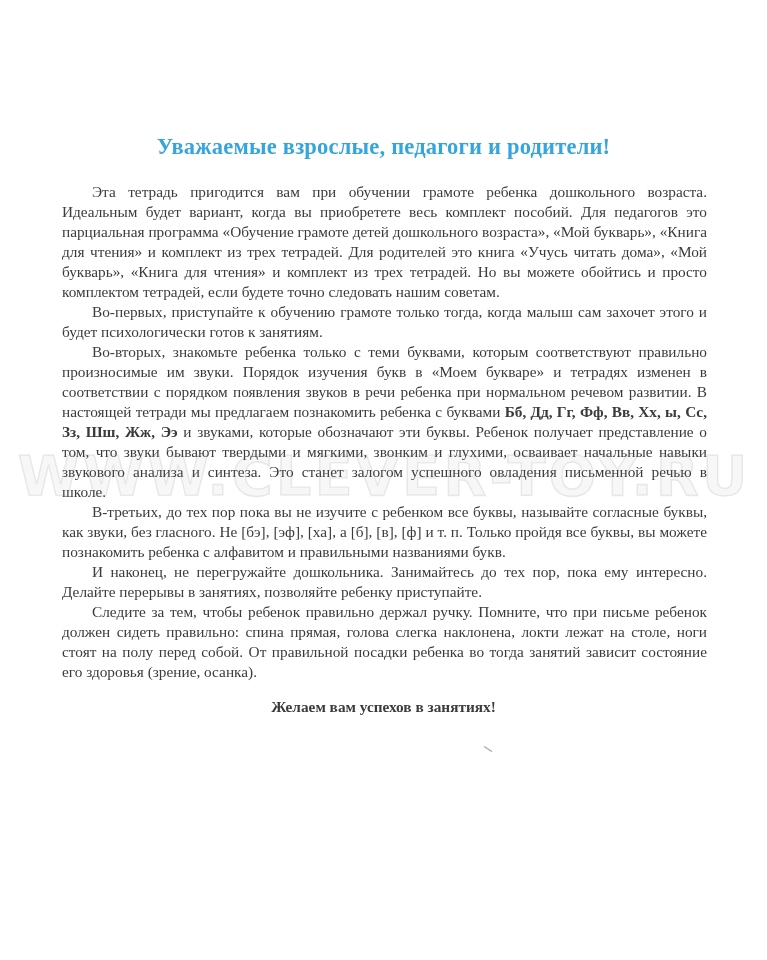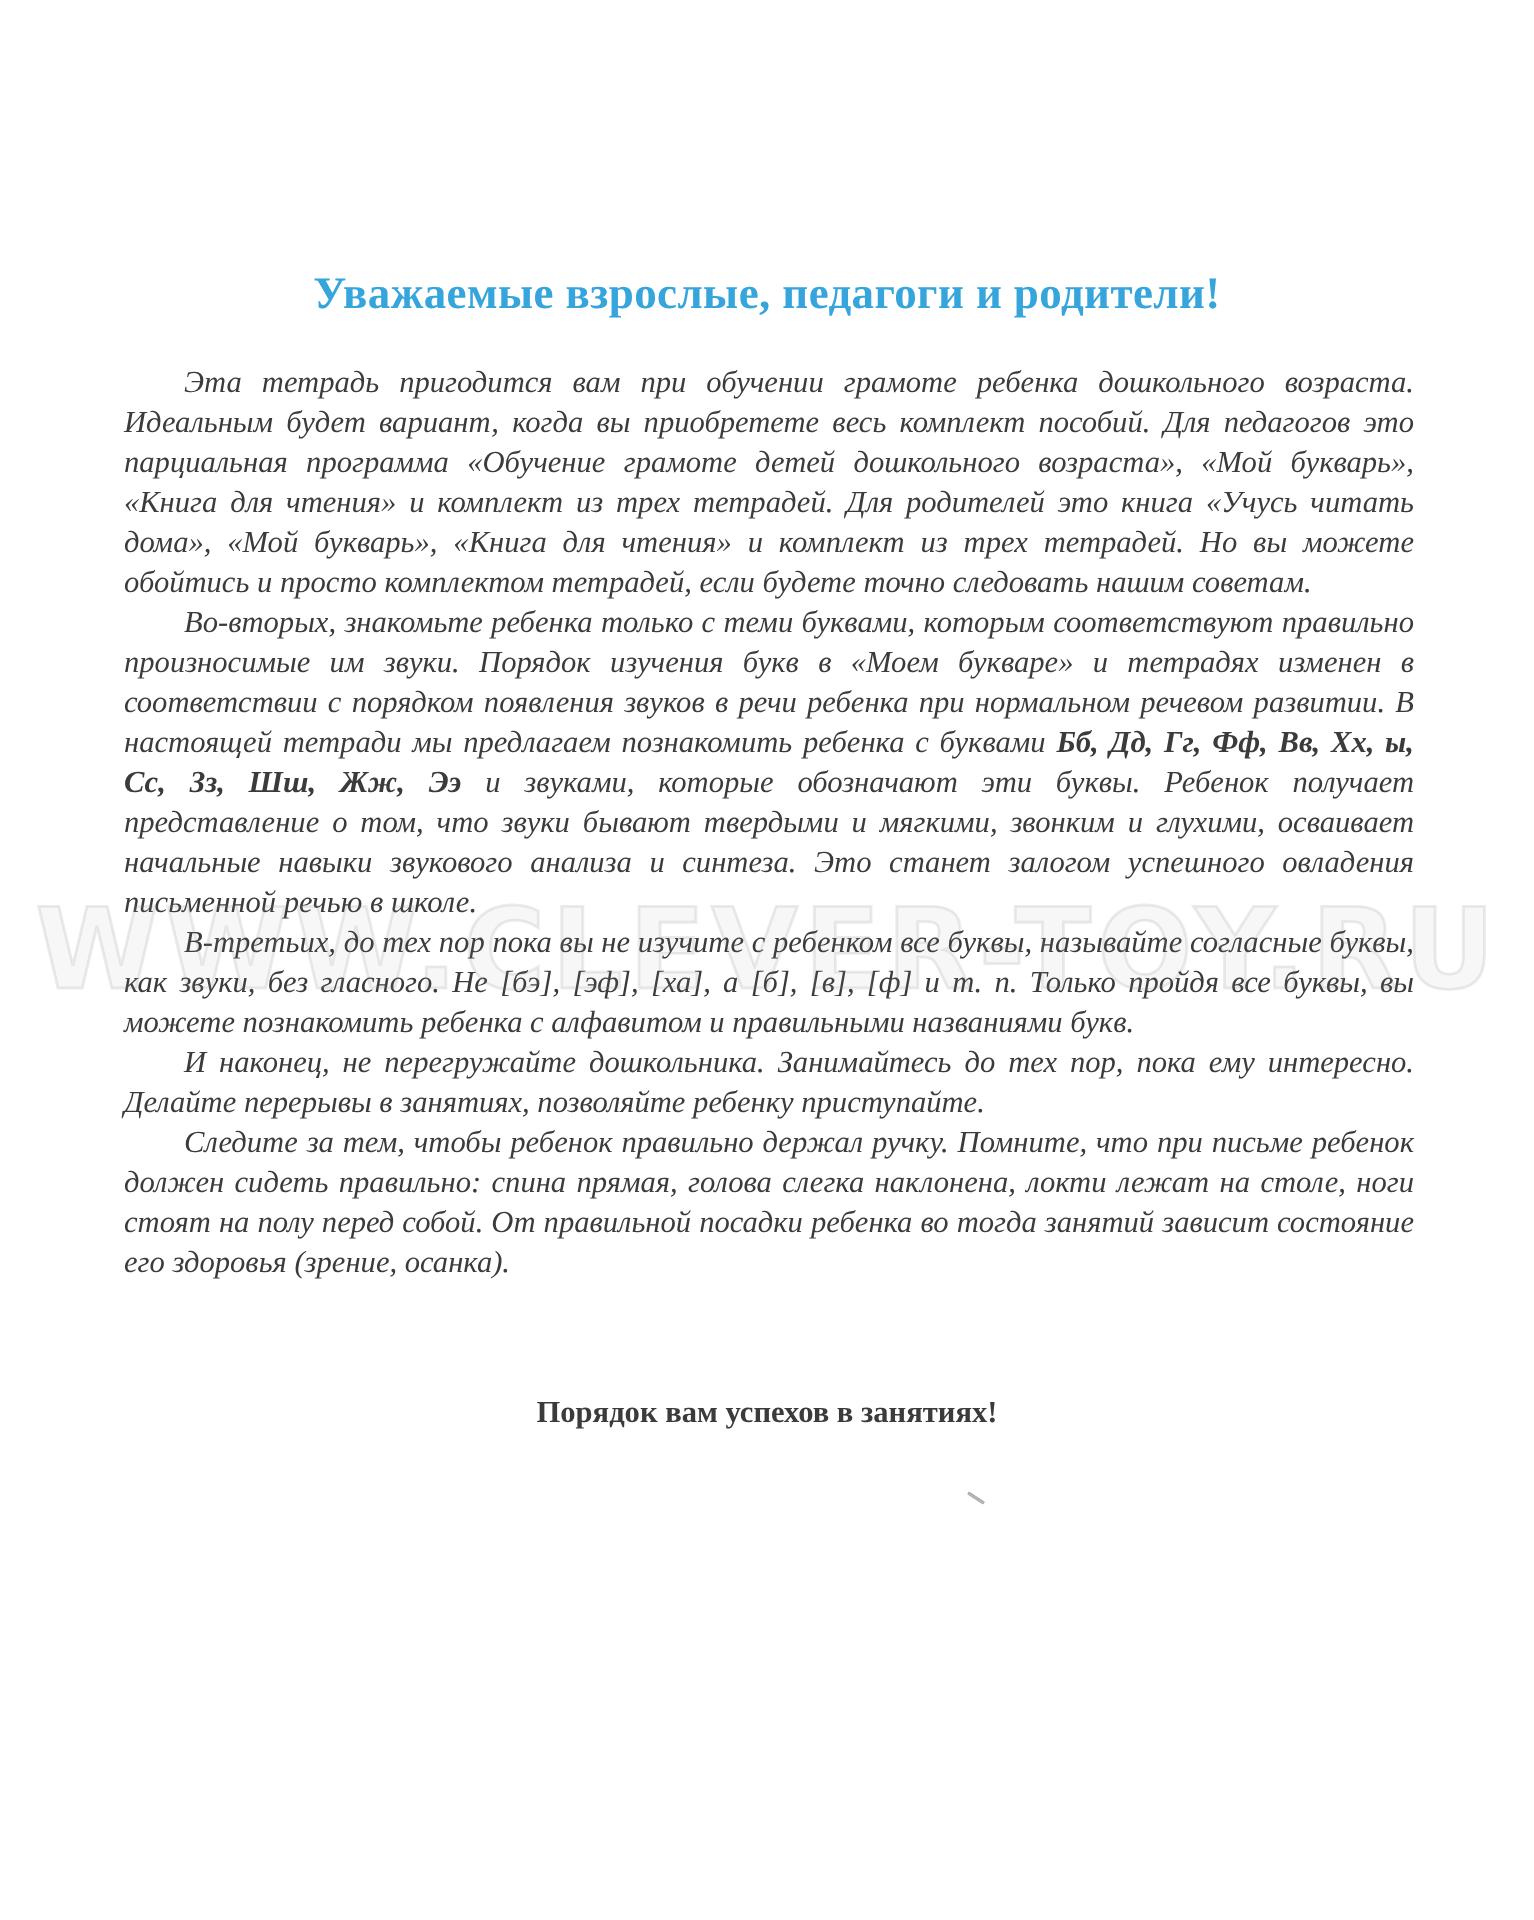--- a/index.html
+++ b/index.html
@@ -87,25 +87,26 @@
 </style>
 </head>
 <body>
 
 <div class="page">
 
   <h1 class="title" style="color: rgb(53, 165, 220);">Уважаемые взрослые, педагоги и родители!</h1>
 
   <div class="watermark">WWW.CLEVER-TOY.RU</div>
 
-  <div class="content" style="color: rgb(59, 59, 59); font-style: italic;">
+  <div class="content" style="color: rgb(59, 59, 59);">
       <p><span>Эта тетрадь пригодится вам при обучении грамоте ребенка дошкольного возраста. Идеальным будет вариант, когда вы приобретете весь комплект пособий. Для педагогов это парциальная программа «Обучение грамоте детей дошкольного возраста», «Мой букварь», «Книга для чтения» и комплект из трех тетрадей. Для родителей это книга «Учусь читать дома», «Мой букварь», «Книга для чтения» и комплект из трех тетрадей. Но вы можете обойтись и просто комплектом тетрадей, если будете точно следовать нашим советам.</span></p>
+      <p><span>Во-первых, приступайте к обучению грамоте только тогда, когда малыш сам захочет этого и будет психологически готов к занятиям.</span></p>
       <p><span>Во-вторых, знакомьте ребенка только с теми буквами, которым соответствуют правильно произносимые им звуки. Порядок изучения букв в «Моем букваре» и тетрадях изменен в соответствии с порядком появления звуков в речи ребенка при нормальном речевом развитии. В настоящей тетради мы предлагаем познакомить ребенка с буквами </span><b>Бб, Дд, Гг, Фф, Вв, Хх, ы, Сс, Зз, Шш, Жж, Ээ</b><span> и звуками, которые обозначают эти буквы. Ребенок получает представление о том, что звуки бывают твердыми и мягкими, звонким и глухими, осваивает начальные навыки звукового анализа и синтеза. Это станет залогом успешного овладения письменной речью в школе.</span></p>
       <p><span>В-третьих, до тех пор пока вы не изучите с ребенком все буквы, называйте согласные буквы, как звуки, без гласного. Не [бэ], [эф], [ха], а [б], [в], [ф] и т. п. Только пройдя все буквы, вы можете познакомить ребенка с алфавитом и правильными названиями букв.</span></p>
       <p><span>И наконец, не перегружайте дошкольника. Занимайтесь до тех пор, пока ему интересно. Делайте перерывы в занятиях, позволяйте ребенку приступайте.</span></p>
       <p><span>Следите за тем, чтобы ребенок правильно держал ручку. Помните, что при письме ребенок должен сидеть правильно: спина прямая, голова слегка наклонена, локти лежат на столе, ноги стоят на полу перед собой. От правильной посадки ребенка во тогда занятий зависит состояние его здоровья (зрение, осанка).</span></p>
     </div>
 
-  <div class="closing" style="color: rgb(59, 59, 59);">Порядок вам успехов в занятиях!</div>
+  <div class="closing" style="color: rgb(59, 59, 59);">Желаем вам успехов в занятиях!</div>
 
   <div class="pen-mark"></div>
 
 </div>
 
 </body></html>

